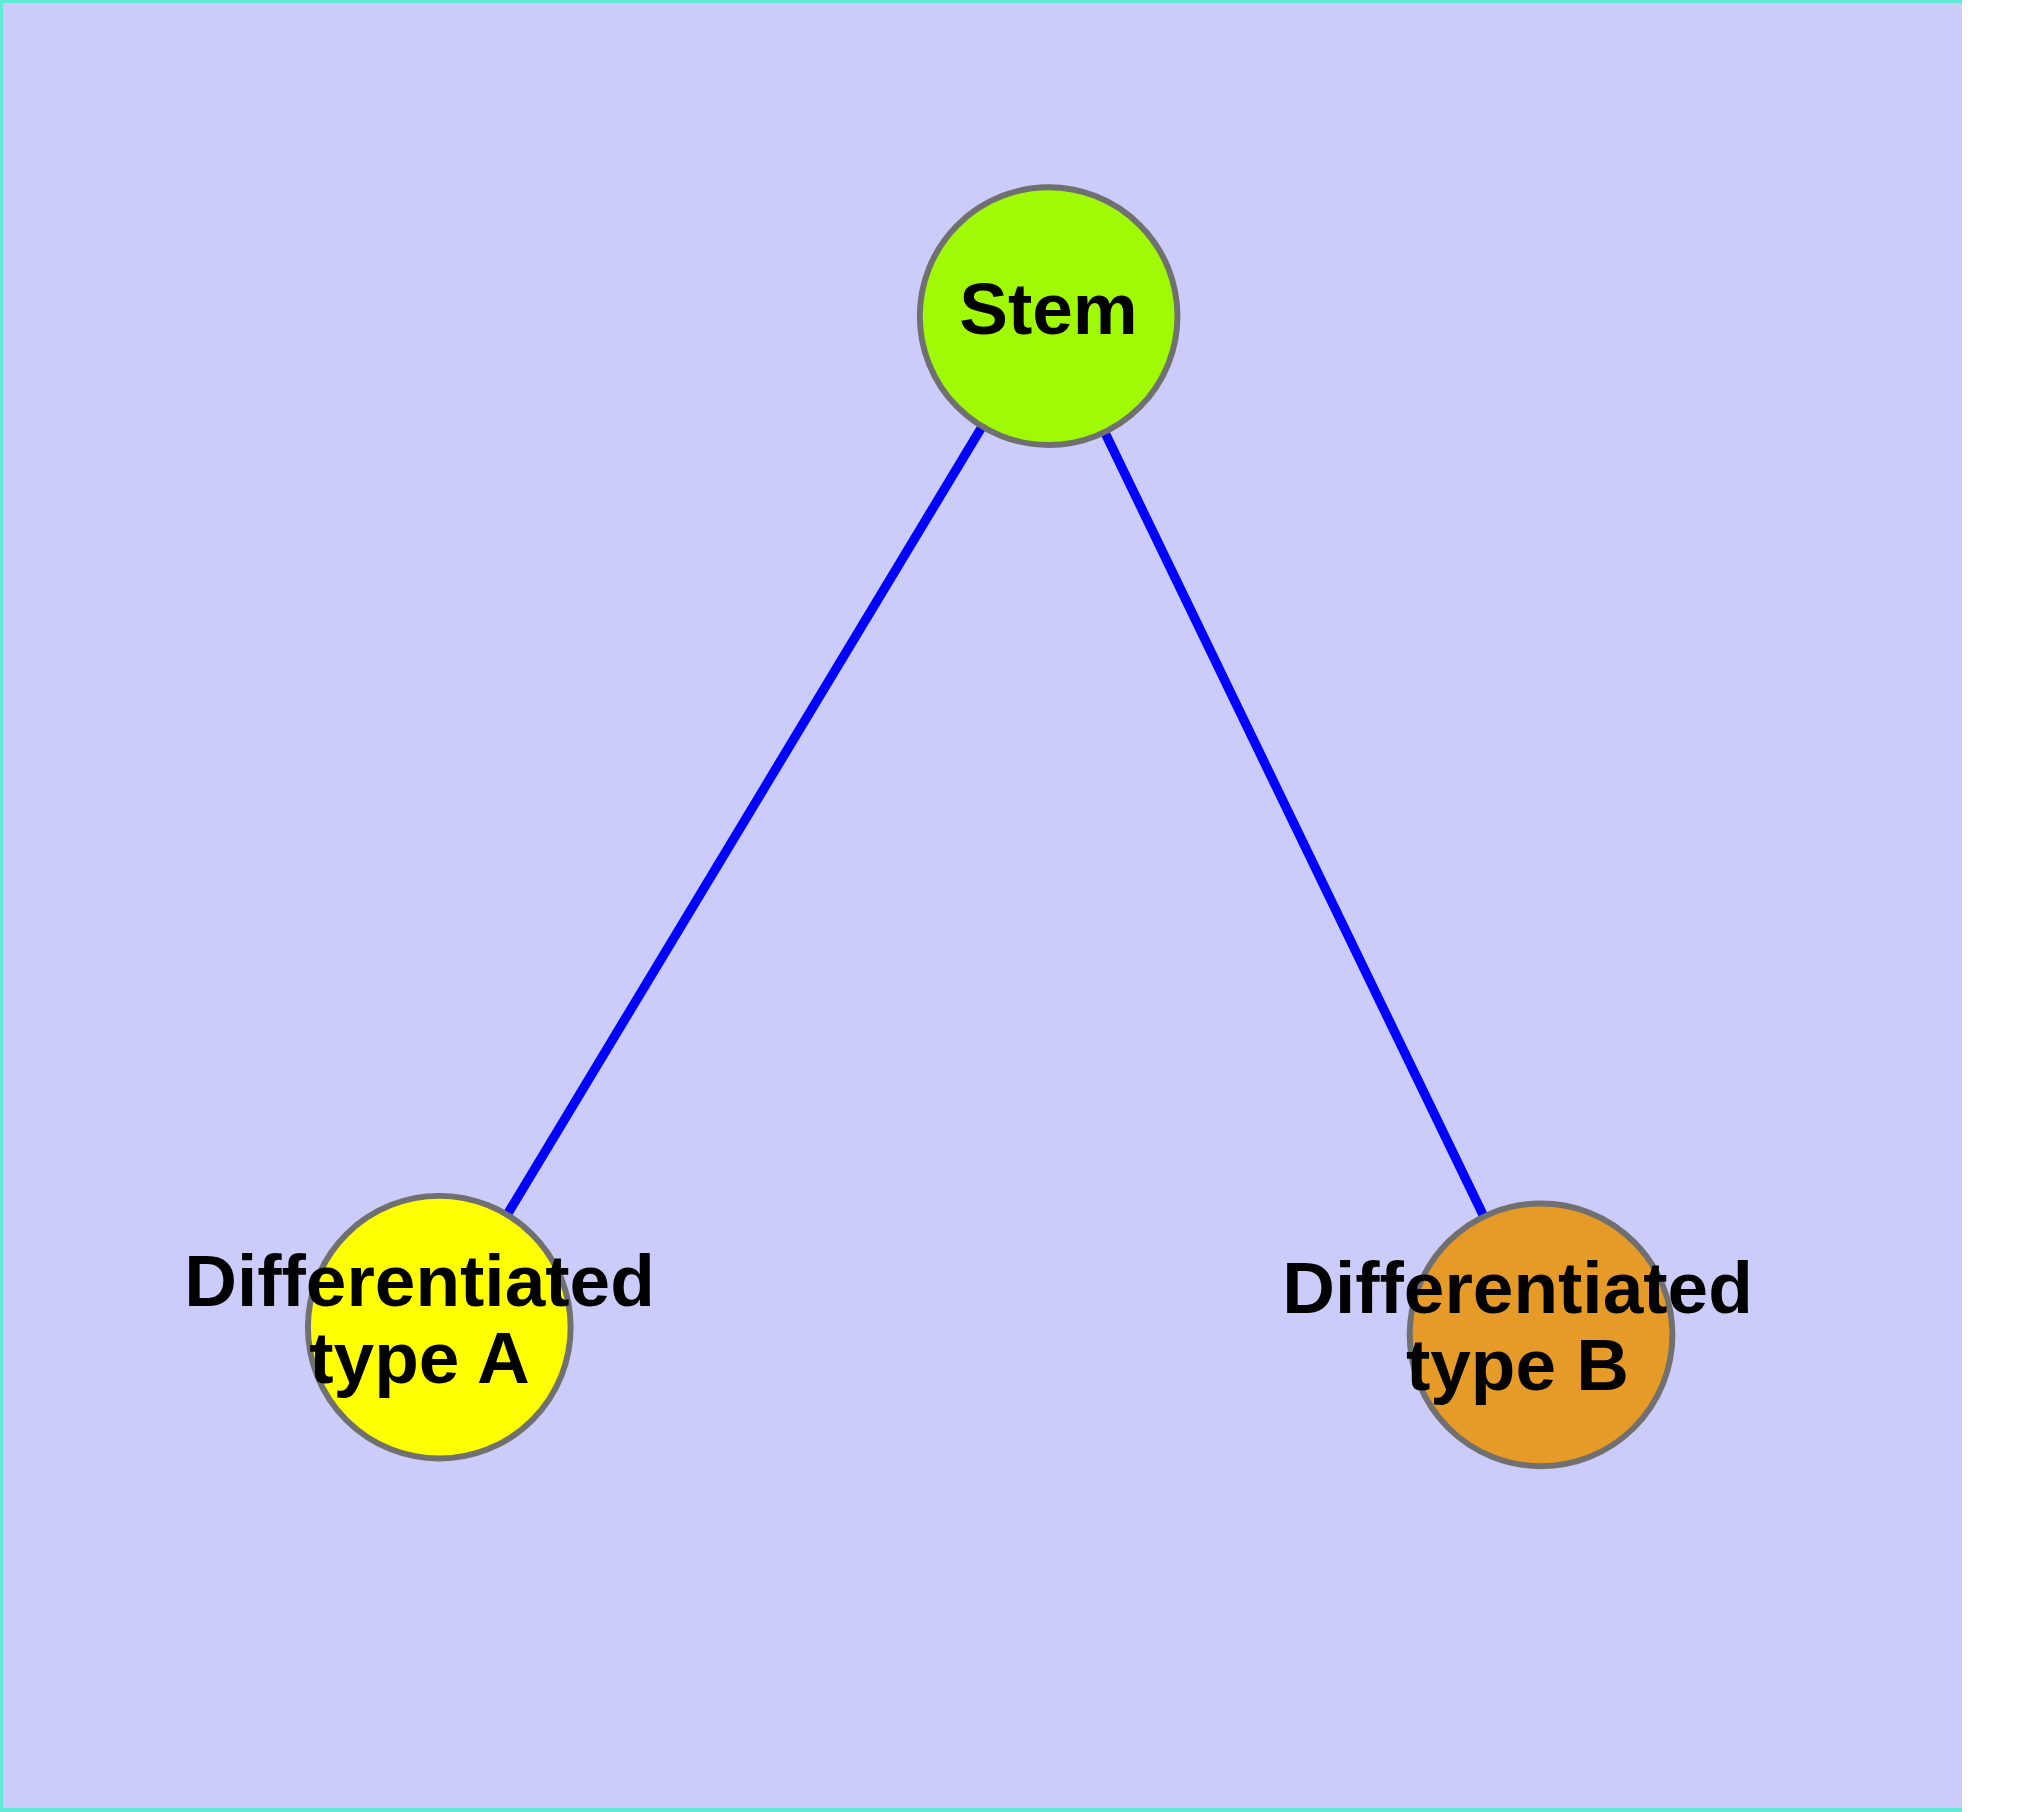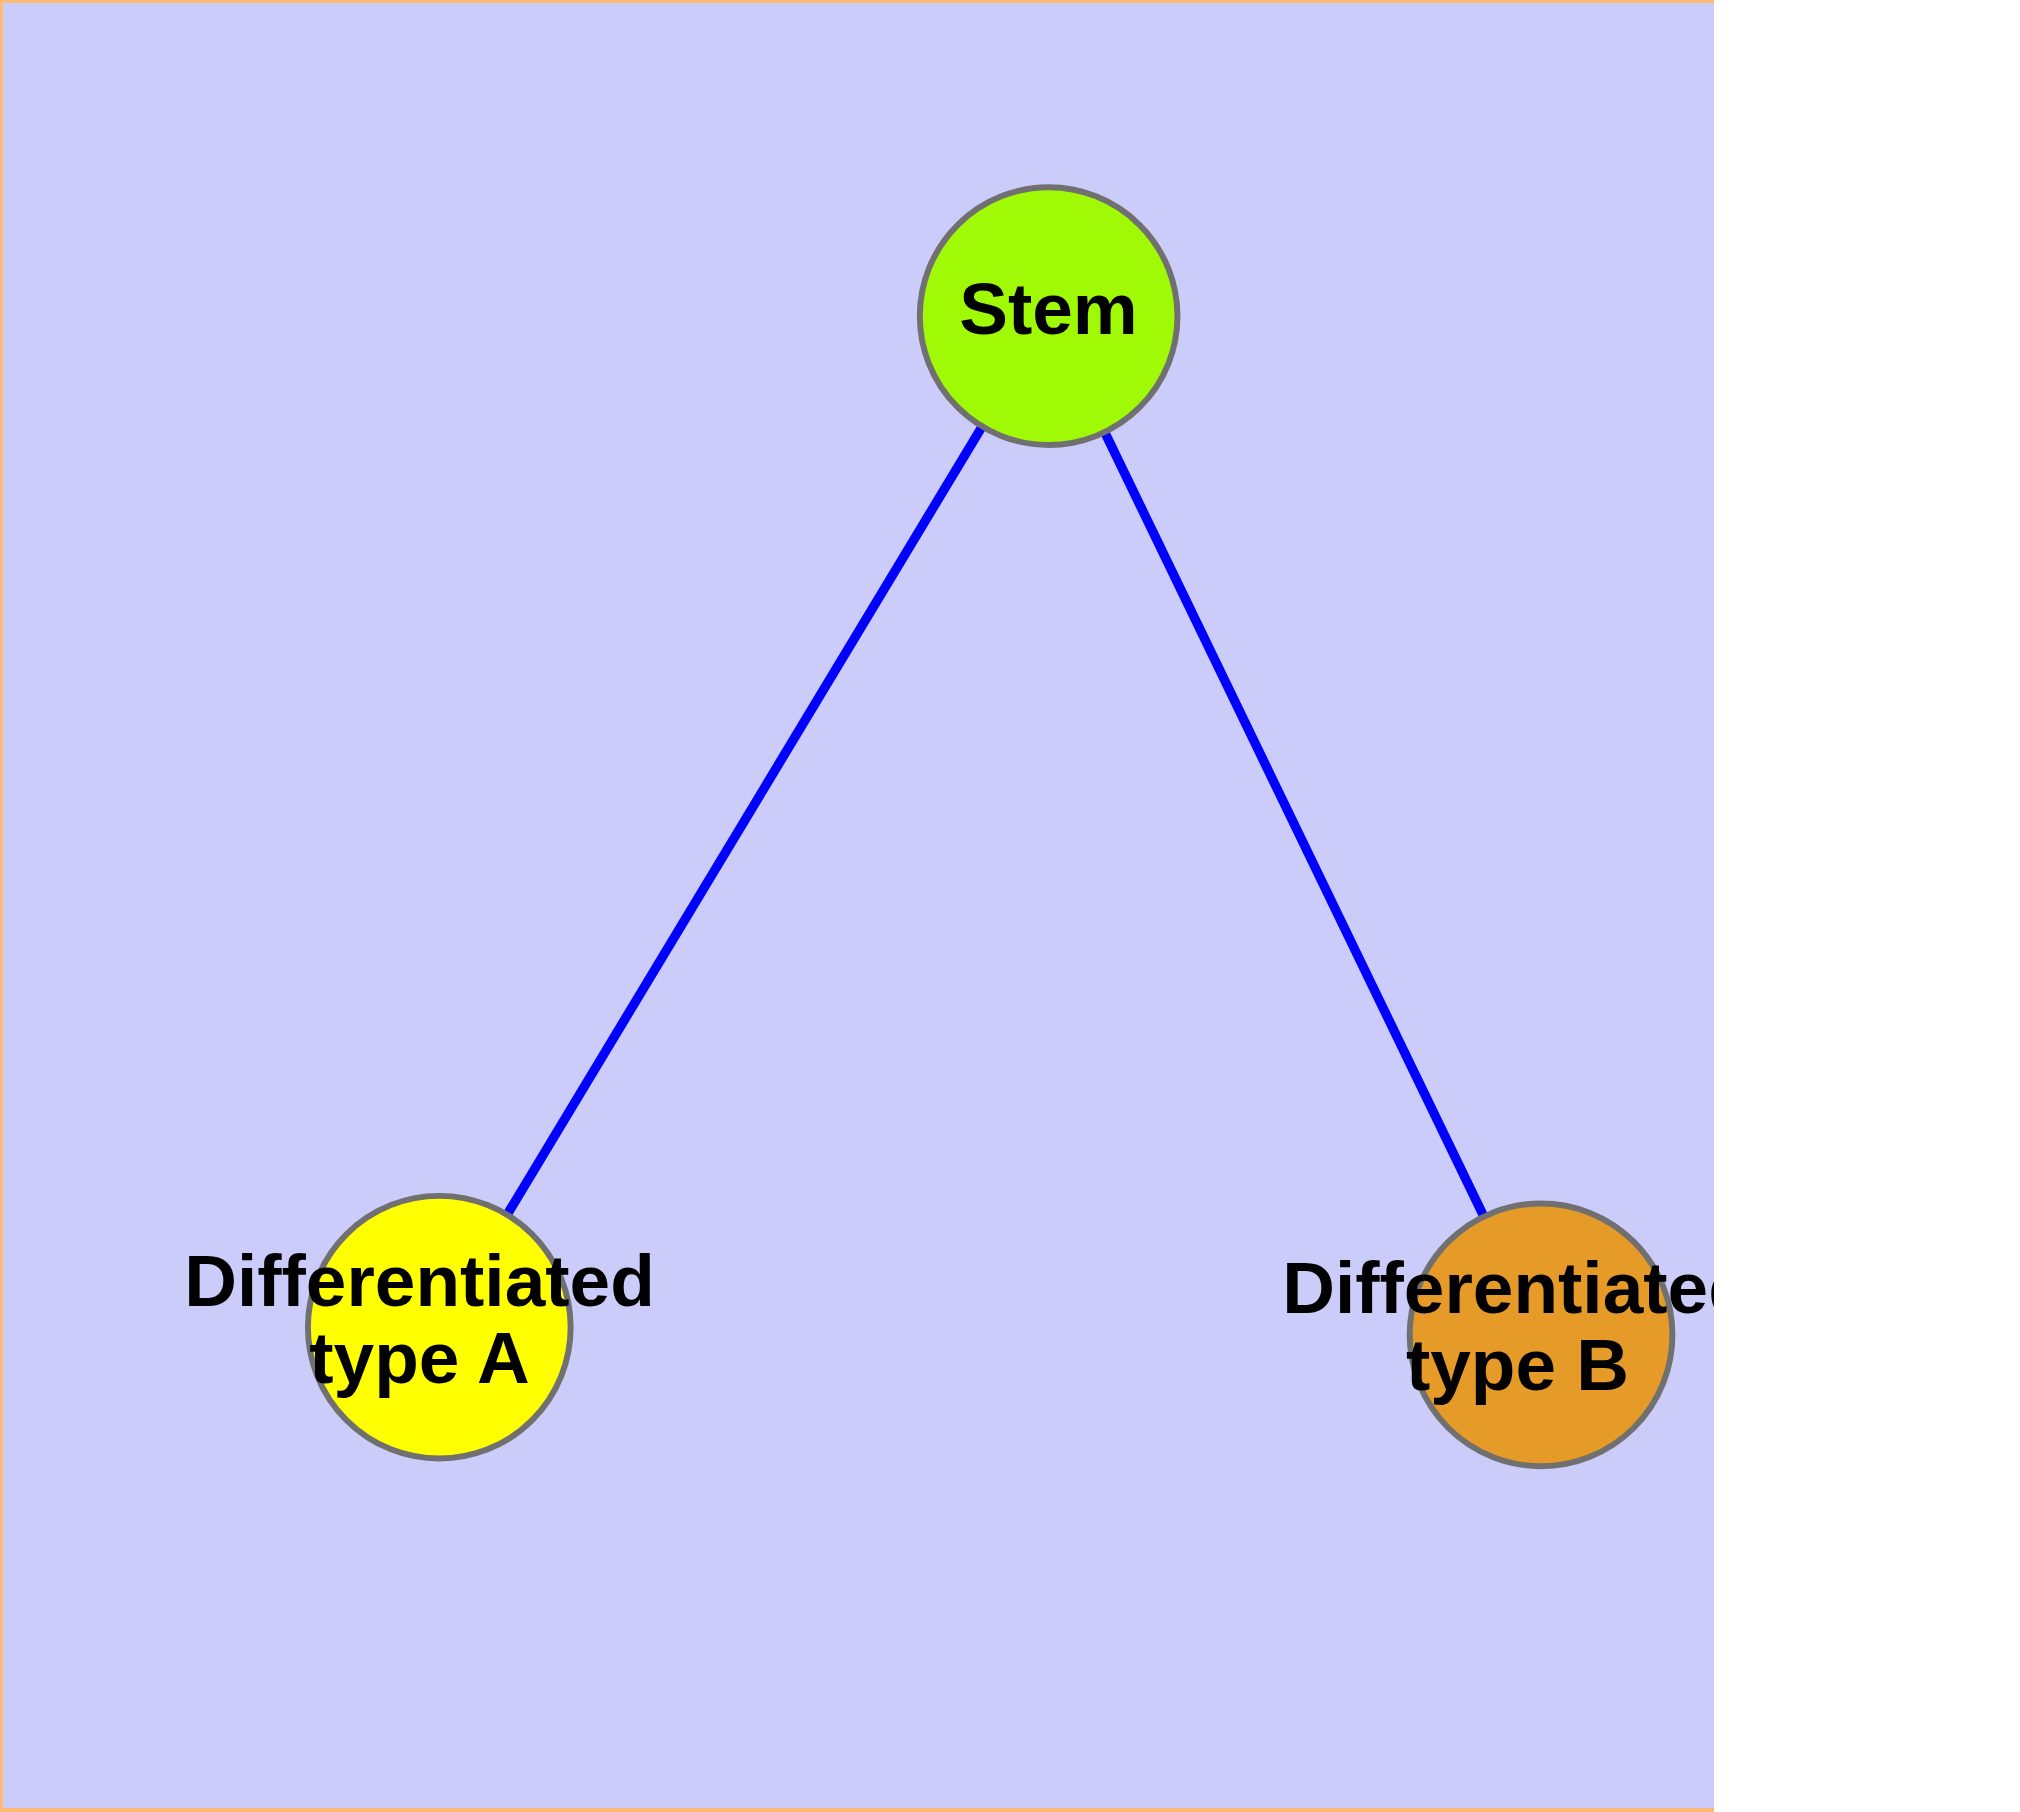--- a/index.html
+++ b/index.html
@@ -2,23 +2,23 @@
 <html style="font-size:13.6px"><head>
 <meta charset="utf-8">
 <style>
   html, body {
     margin: 0;
     padding: 0;
     background: #ffffff;
   }
   #canvas {
     position: relative;
-    width: 1714px;
+    width: 1962px;
     height: 1812px;
-    background: #fdba74;
+    background: #5eead4;
     overflow: hidden;
     font-family: "Liberation Sans", sans-serif;
     text-decoration: underline;
   }
   #plot-bg {
     position: absolute;
     left: 3.4px;
     top: 3.4px;
     width: 2014px;
     height: 1805px;

